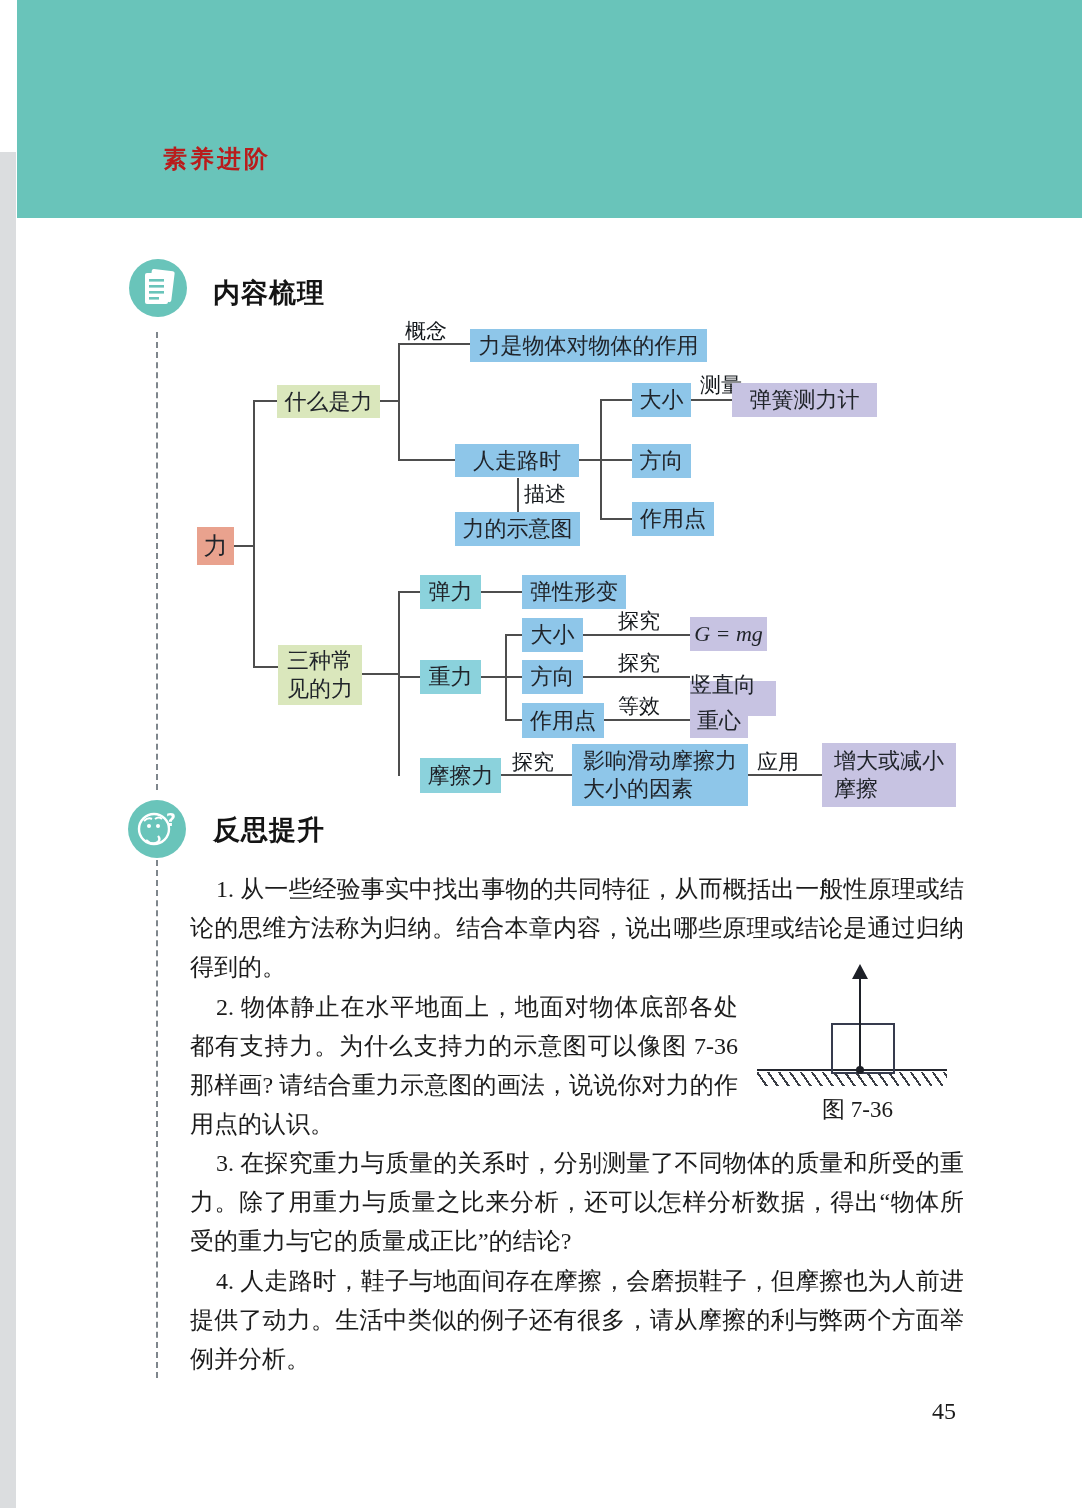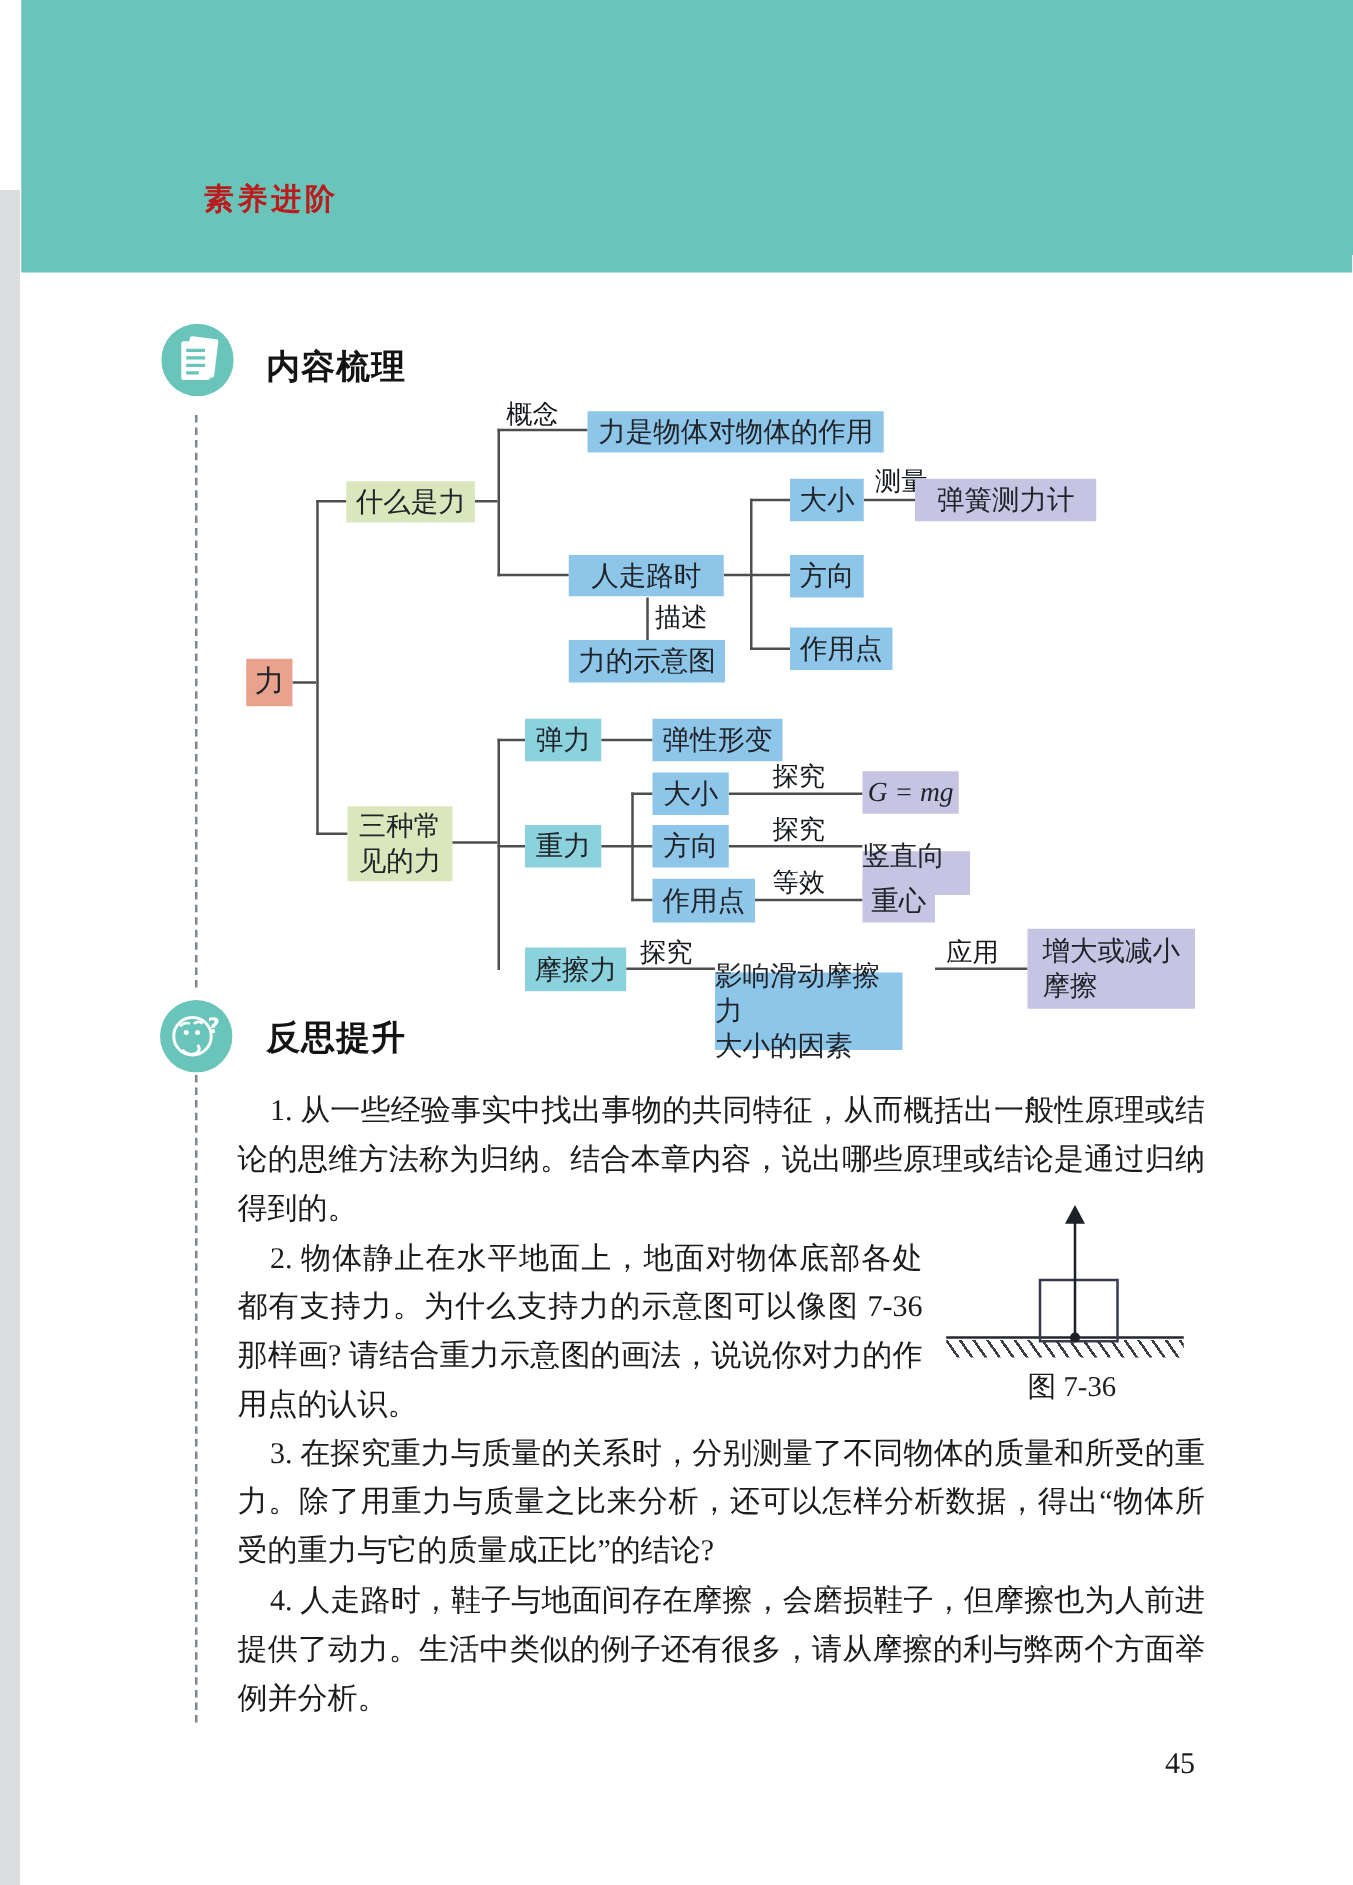--- a/index.html
+++ b/index.html
@@ -121,21 +121,21 @@
     <div class="node c-cyan" style="left:420px;top:575px;width:61px;height:34px;">弹力</div>
     <div class="node c-blue" style="left:522px;top:575px;width:104px;height:34px;">弹性形变</div>
     <div class="node c-cyan" style="left:420px;top:660px;width:61px;height:34px;">重力</div>
     <div class="node c-blue" style="left:522px;top:618px;width:61px;height:34px;">大小</div>
     <div class="node c-purple italic" style="left:690px;top:617px;width:77px;height:34px;">G = mg</div>
     <div class="node c-blue" style="left:522px;top:660px;width:61px;height:34px;">方向</div>
     <div class="node c-purple" style="left:690px;top:660px;width:86px;height:35px;margin-top:21px;">竖直向下</div>
     <div class="node c-blue" style="left:522px;top:703px;width:82px;height:35px;">作用点</div>
     <div class="node c-purple" style="left:690px;top:703px;width:58px;height:35px;">重心</div>
     <div class="node c-cyan" style="left:420px;top:758px;width:81px;height:35px;">摩擦力</div>
-    <div class="node c-blue" style="left:572px;top:744px;width:150px;height:62px;margin-top:34px;">影响滑动摩擦力
+    <div class="node c-blue" style="left:572px;top:744px;width:176px;height:62px;">影响滑动摩擦力
 大小的因素</div>
     <div class="node c-purple" style="left:822px;top:743px;width:134px;height:64px;">增大或减小
 摩擦</div>
   </div>
 
   <div class="sec-icon" style="left:128px;top:800px;">
     <svg width="58" height="58" viewBox="0 0 58 58">
       <circle cx="29" cy="29" r="29" fill="#69C4BA"></circle>
       <circle cx="26" cy="29" r="15" fill="none" stroke="#ffffff" stroke-width="2.4"></circle>
       <circle cx="21" cy="26" r="2" fill="#ffffff"></circle>

